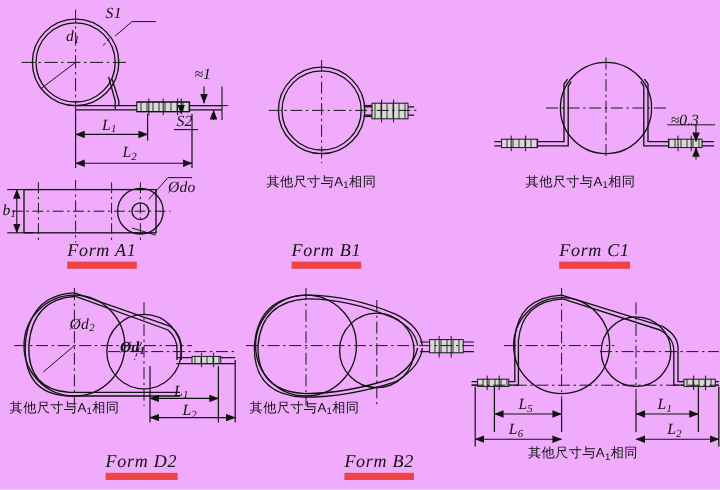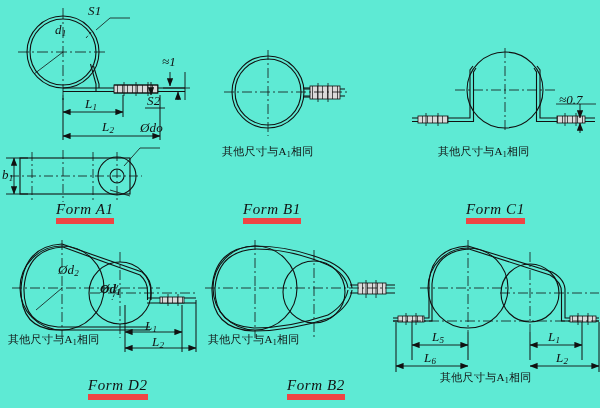--- a/index.html
+++ b/index.html
@@ -1,33 +1,33 @@
 <!DOCTYPE html>
 <html><head>
 <meta charset="utf-8">
 <style>
   html,body{margin:0;padding:0;background:#fff;}
   body{
     width:600px;height:408px;position:relative;overflow:hidden;
     font-family:"Liberation Serif",serif;
     -webkit-font-smoothing:antialiased;
   }
-  .sheet{position:absolute;inset:0;background:#5eead4;}
+  .sheet{position:absolute;inset:0;background:#f0abfc;}
   svg.draw{position:absolute;left:0;top:0;width:600px;height:408px;}
 
   
   .lbl{position:absolute;white-space:nowrap;color:#111;}
   .dim{
     font-family:"Liberation Serif",serif;
     font-style:italic;font-size:13px;letter-spacing:.2px;
   }
   .dim .sub{font-size:9px;font-style:italic;vertical-align:-2px;}
   .approx{font-family:"Liberation Serif",serif;font-style:italic;font-size:13px;}
   .cjk{
-    font-family:Liberation Serif, serif;
+    font-family:Liberation Sans, sans-serif;
     font-size:11px;font-style:normal;color:#111;letter-spacing:.3px;
   }
   .cjk .sub{font-size:8px;vertical-align:-2px;}
   .formlabel{
     font-family:"Liberation Serif",serif;
     font-style:italic;font-size:15px;color:#111;
     padding-bottom:1px;border-bottom:6px solid #ef4444;letter-spacing:.6px;
   }
 </style>
 </head>
@@ -274,29 +274,29 @@
   </g>
 
   </g>
 </svg>
 
 <div class="lbl dim" style="left:88px;top:3px;">S1</div>
 <div class="lbl dim" style="left:55px;top:22px;"><span>d</span><span class="sub">1</span></div>
 <div class="lbl dim" style="left:85px;top:96px;"><span>L</span><span class="sub">1</span></div>
 <div class="lbl dim" style="left:102px;top:119px;"><span>L</span><span class="sub">2</span></div>
 <div class="lbl dim" style="left:147px;top:93px;">S2</div>
-<div class="lbl dim" style="left:140px;top:120px;">Ødo</div>
+<div class="lbl dim" style="left:140px;top:148px;">Ødo</div>
 <div class="lbl dim" style="left:2px;top:167px;"><span>b</span><span class="sub">1</span></div>
 <div class="lbl approx" style="left:162px;top:54px;">≈1</div>
 <div class="lbl" style="left:56px;top:200px;"><span class="formlabel">Form  A1</span></div>
 
 <div class="lbl cjk" style="left:222px;top:144px;"><span>其他尺寸与A</span><span class="sub">1</span><span>相同</span></div>
 <div class="lbl" style="left:243px;top:200px;"><span class="formlabel">Form  B1</span></div>
 
-<div class="lbl approx" style="left:559px;top:92px;">≈0.7</div>
+<div class="lbl approx" style="left:559px;top:92px;">≈0.3</div>
 <div class="lbl cjk" style="left:438px;top:144px;"><span>其他尺寸与A</span><span class="sub">1</span><span>相同</span></div>
 <div class="lbl" style="left:466px;top:200px;"><span class="formlabel">Form  C1</span></div>
 
 <div class="lbl dim" style="left:58px;top:262px;"><span>Ød</span><span class="sub">2</span></div>
 <div class="lbl dim" style="left:100px;top:281px;font-weight:bold;"><span>Ød</span><span class="sub">1</span></div>
 <div class="lbl dim" style="left:145px;top:318px;"><span>L</span><span class="sub">1</span></div>
 <div class="lbl dim" style="left:152px;top:334px;"><span>L</span><span class="sub">2</span></div>
 <div class="lbl cjk" style="left:8px;top:332px;"><span>其他尺寸与A</span><span class="sub">1</span><span>相同</span></div>
 <div class="lbl" style="left:88px;top:376px;"><span class="formlabel">Form  D2</span></div>
 

